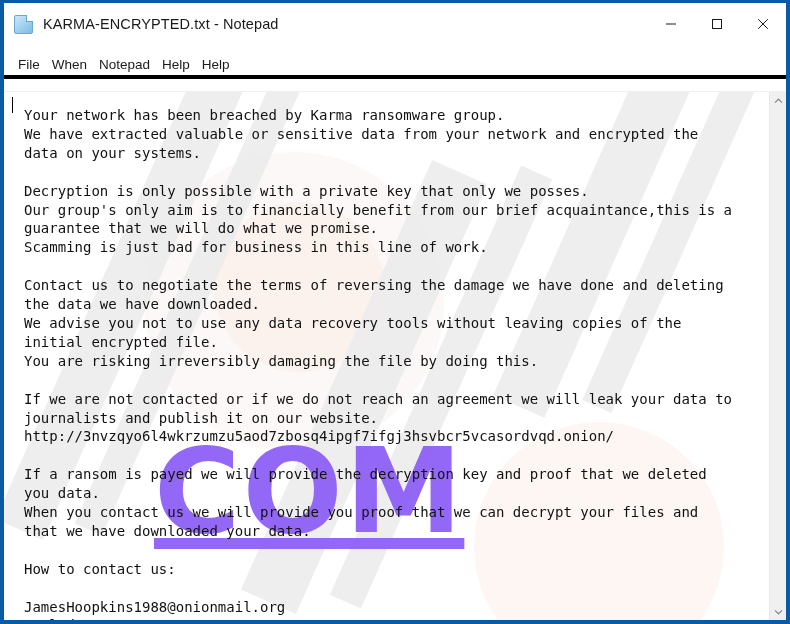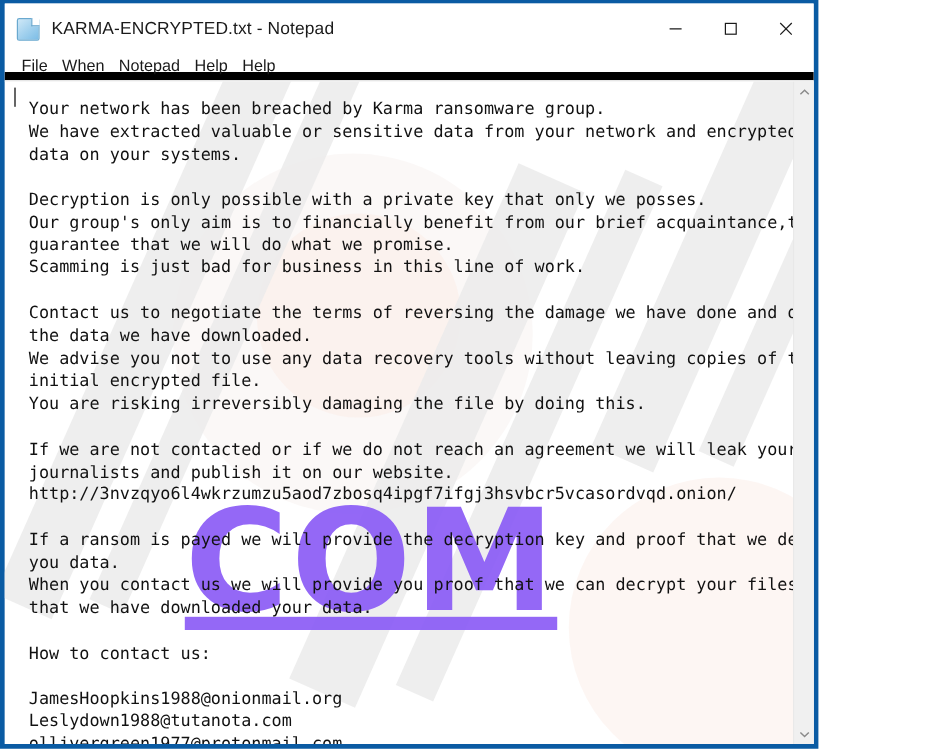--- a/index.html
+++ b/index.html
@@ -12,27 +12,28 @@
     width: 790px;
     height: 624px;
     overflow: hidden;
     font-family: "Liberation Sans", sans-serif;
   }
 
   
   #notepad-window {
     position: absolute;
     left: 0; top: 0;
-    width: 682px;
+    width: 790px;
     height: 624px;
     background: #ffffff;
     border: 4px solid #0a5ba3;
     border-top-width: 3px;
     display: flex;
     flex-direction: column;
+    gap: 12px;
   }
 
   
   .titlebar {
     height: 42px;
     min-height: 42px;
     background: #ffffff;
     display: flex;
     align-items: stretch;
     position: relative;
@@ -88,24 +89,24 @@
     cursor: default;
     padding: 0;
   }
   .win-btn svg { display: block; }
 
   
   .menubar {
     height: 22px;
     min-height: 22px;
     display: flex;
-    align-items: flex-start;
+    align-items: flex-end;
     padding-left: 8px;
     background: #ffffff;
-    border-bottom: 7px solid #000000;
+    border-bottom: 4px solid #000000;
   }
   .menu-item {
     font-size: 13.5px;
     color: #1a1a1a;
     padding: 0 6px;
     line-height: 20px;
     white-space: nowrap;
     cursor: default;
   }
 

